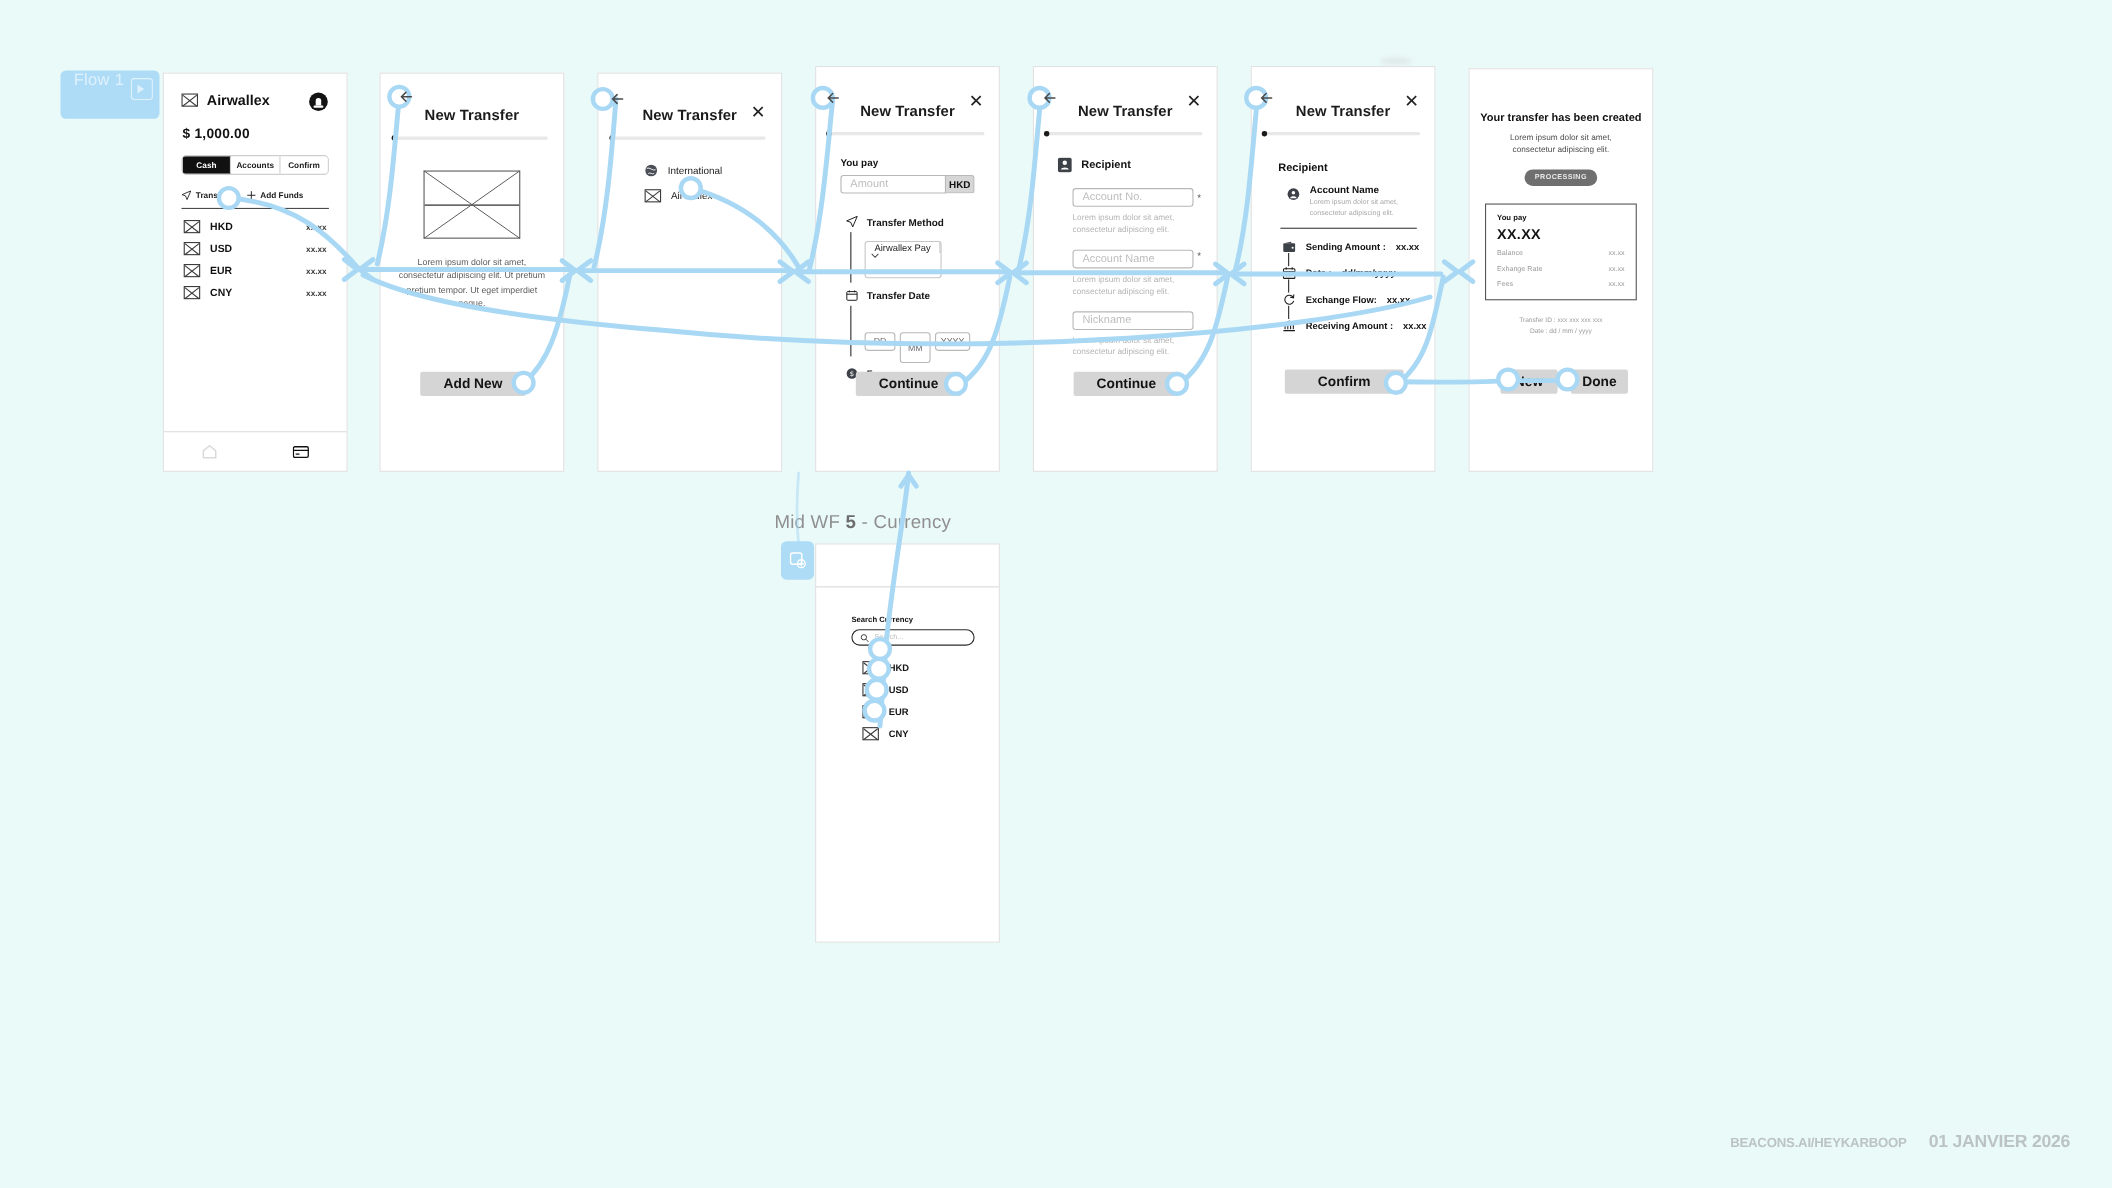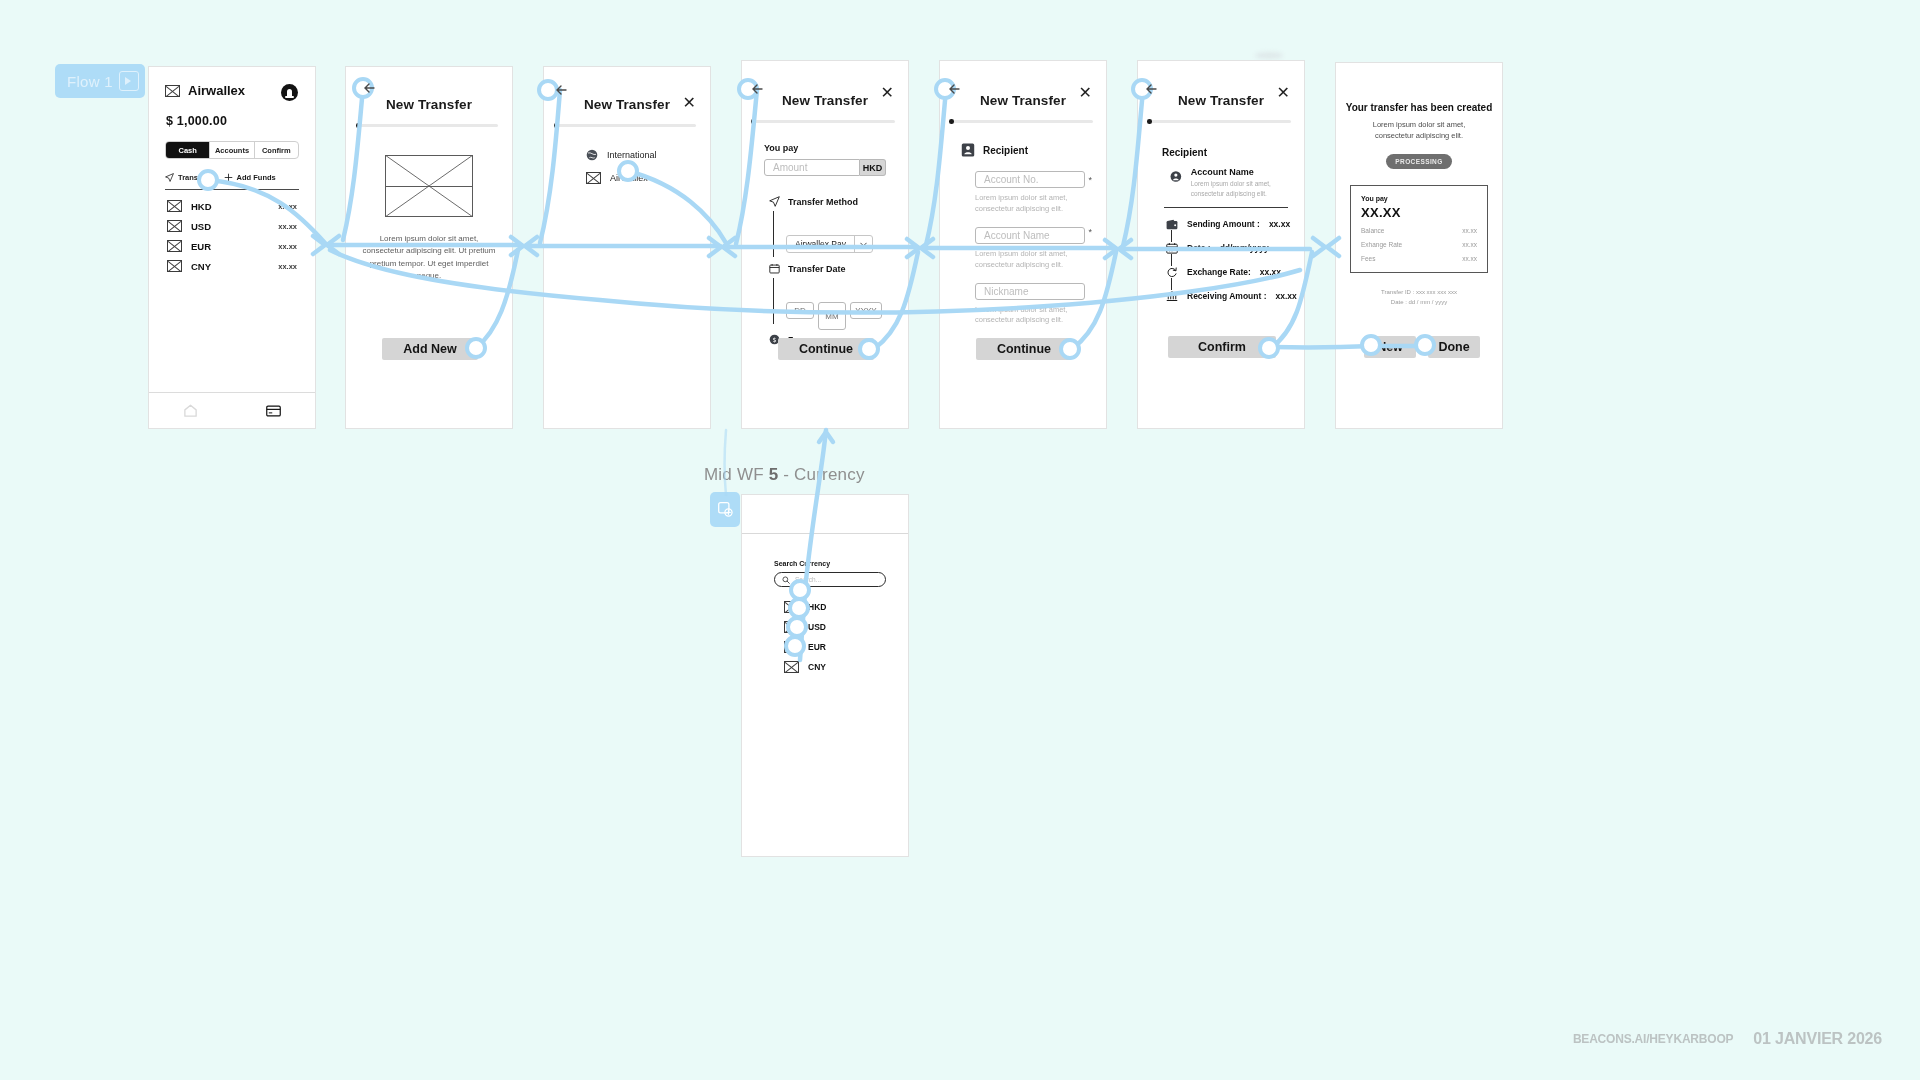--- a/index.html
+++ b/index.html
@@ -11,23 +11,23 @@
     position: relative;
   }
   .canvas { position: absolute; inset: 0; }
 
   
   .wires { position: absolute; left: 0; top: 0; width: 1920px; height: 1080px; pointer-events: none; z-index: 5; }
 
   
   .flow-label {
     position: absolute; left: 55px; top: 64px;
-    width: 90px; height: 34px;
+    width: 90px; height: 44px;
     background: #aedcf7; border-radius: 5px;
-    display: flex; align-items: center; padding-left: 12px;
+    display: flex; align-items: flex-start; padding-left: 12px;
     color: #dff1fc; font-size: 15px; font-weight: 400; letter-spacing: .3px;
     z-index: 2;
   }
   .flow-label .fl-ico {
     position: absolute; right: 6px; top: 7px; width: 20px; height: 20px;
     border: 1.6px solid #dff1fc; border-radius: 3px;
   }
   .flow-label .fl-ico:after {
     content:""; position:absolute; left:5px; top:5px;
     border-left:6px solid #dff1fc; border-top:4px solid transparent; border-bottom:4px solid transparent;
@@ -400,21 +400,21 @@
     </div>
 
     <div style="margin:20px 0 0 27px;display:flex;align-items:center;gap:8px;">
       <svg width="11" height="11" viewBox="0 0 16 16">
         <path d="M15 1 L1 7 L6.5 9 L9 15 Z" fill="none" stroke="#1b1b1b" stroke-width="1.3" stroke-linejoin="round"></path>
       </svg>
       <span class="field-label">Transfer Method</span>
     </div>
     <div style="display:flex;margin-left:31px;margin-top:4px;">
       <div class="step-line" style="height:46px;"></div>
-      <div style="margin-left:12px;display:flex;border:1px solid #c6c6c6;border-radius:3px;height:18px;margin-top:24px;">
+      <div style="margin-left:12px;display:flex;border:1px solid #c6c6c6;border-radius:3px;height:34px;margin-top:8px;flex-direction:column;">
         <div style="display:flex;align-items:center;padding:0 8px;font-size:8.5px;color:#1b1b1b;border-right:1px solid #c6c6c6;">Airwallex Pay</div>
         <div style="width:17px;display:flex;align-items:center;justify-content:center;">
           <svg width="7" height="5" viewBox="0 0 10 6">
               <path d="M1 1 L5 5 L9 1" stroke="#444" stroke-width="1.4" fill="none" stroke-linecap="round"></path>
             </svg>
         </div>
       </div>
     </div>
 
     <div style="margin:6px 0 0 27px;display:flex;align-items:center;gap:8px;">
@@ -529,21 +529,21 @@
         </svg>
         <span class="cf-text">Date :</span>
         <span class="cf-text">dd/mm/yyyy</span>
       </div>
       <div class="step-line" style="height:12px;margin-left:5px;"></div>
       <div class="cf-row">
         <svg width="12" height="12" viewBox="0 0 16 16">
           <path d="M13 6 A5.5 5.5 0 1 0 13.4 10.4" fill="none" stroke="#1b1b1b" stroke-width="1.3" stroke-linecap="round"></path>
           <path d="M13.6 2.6 L13.2 6.4 L9.6 5.6" fill="none" stroke="#1b1b1b" stroke-width="1.3" stroke-linecap="round"></path>
         </svg>
-        <span class="cf-text">Exchange Rate:</span>
+        <span class="cf-text">Exchange Flow:</span>
         <span class="cf-text">xx.xx</span>
       </div>
       <div class="step-line" style="height:12px;margin-left:5px;"></div>
       <div class="cf-row">
         <svg width="12" height="12" viewBox="0 0 16 16">
           <path d="M1 5.8 L8 1.8 L15 5.8 Z" fill="#1b1b1b"></path>
           <path d="M3 7 V12.4 M6.3 7 V12.4 M9.7 7 V12.4 M13 7 V12.4" stroke="#1b1b1b" stroke-width="1.3"></path>
           <path d="M1 14 H15" stroke="#1b1b1b" stroke-width="1.4"></path>
         </svg>
         <span class="cf-text">Receiving Amount :</span>

